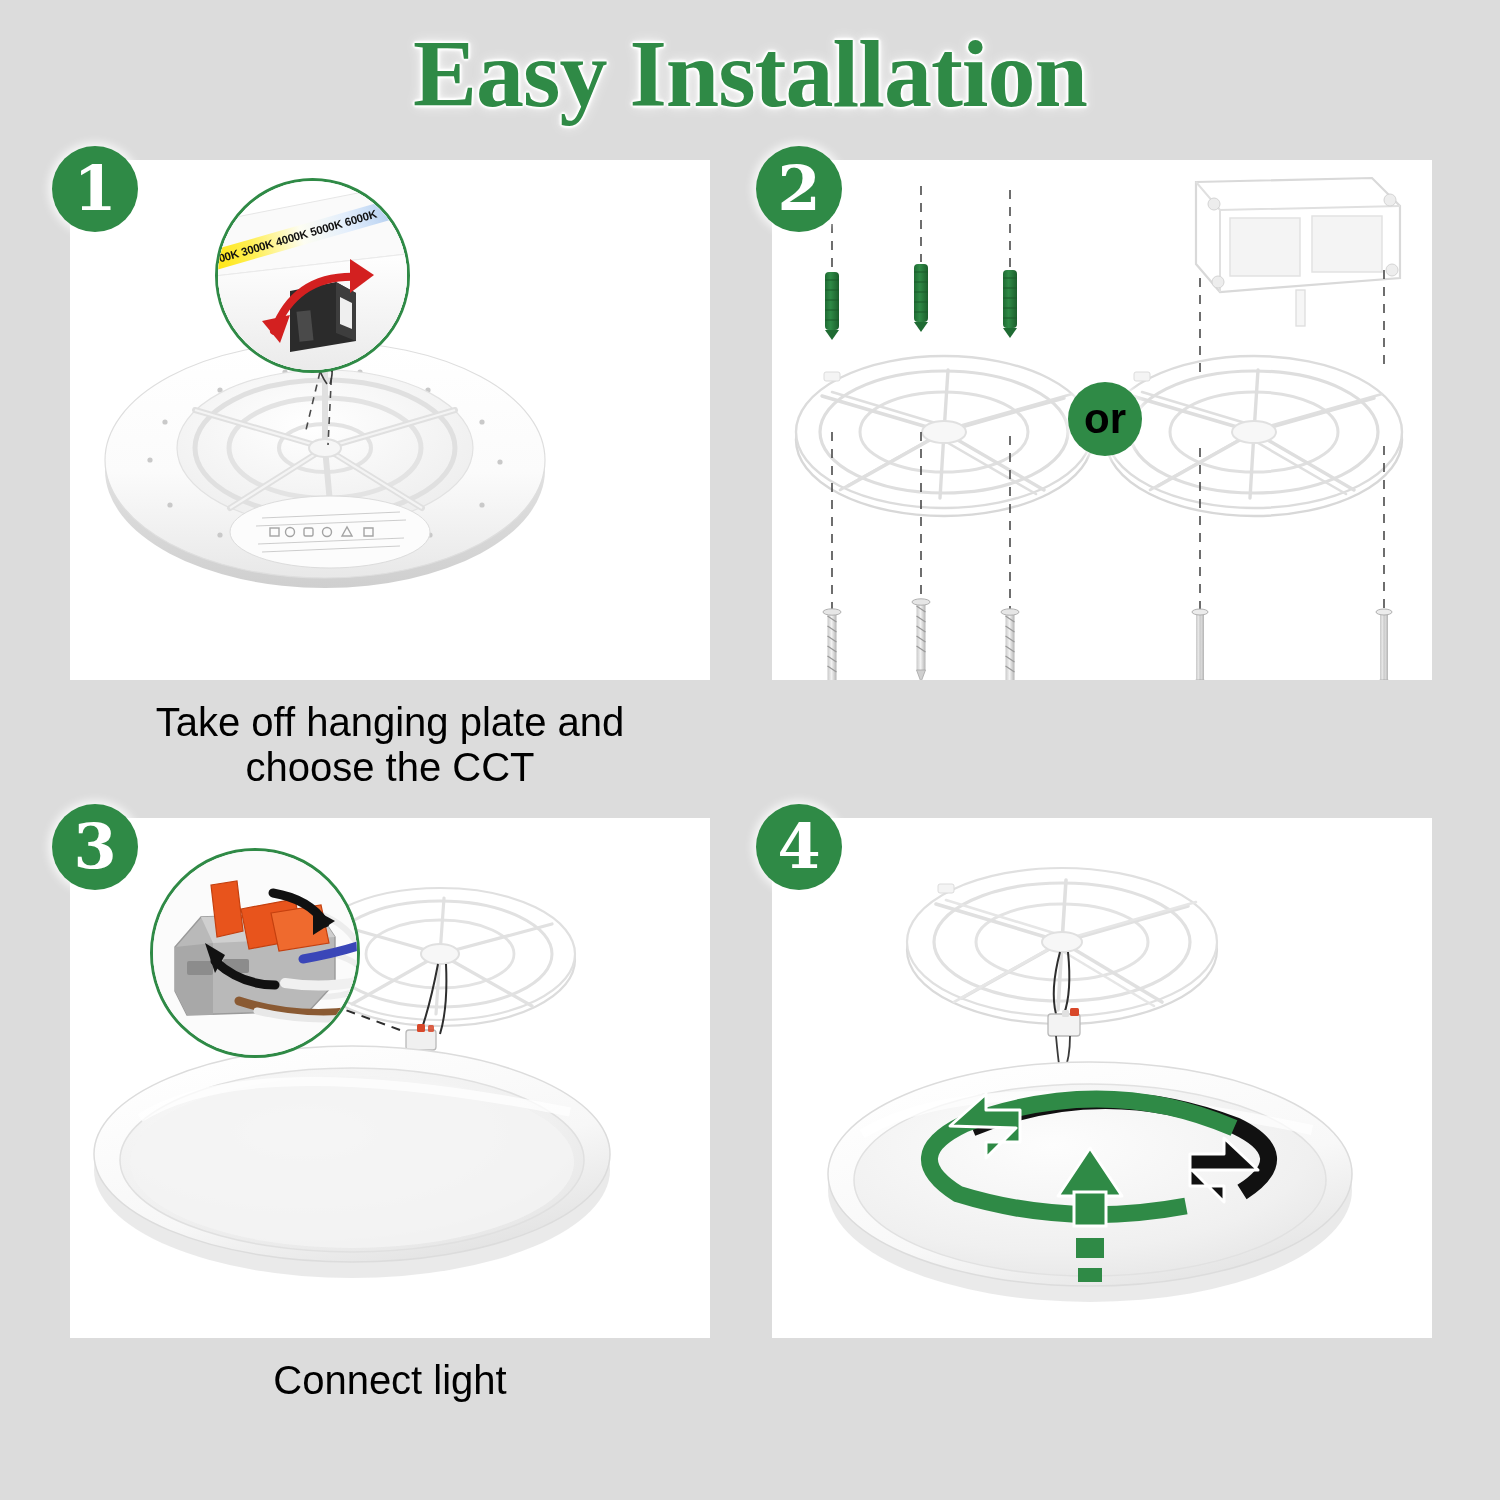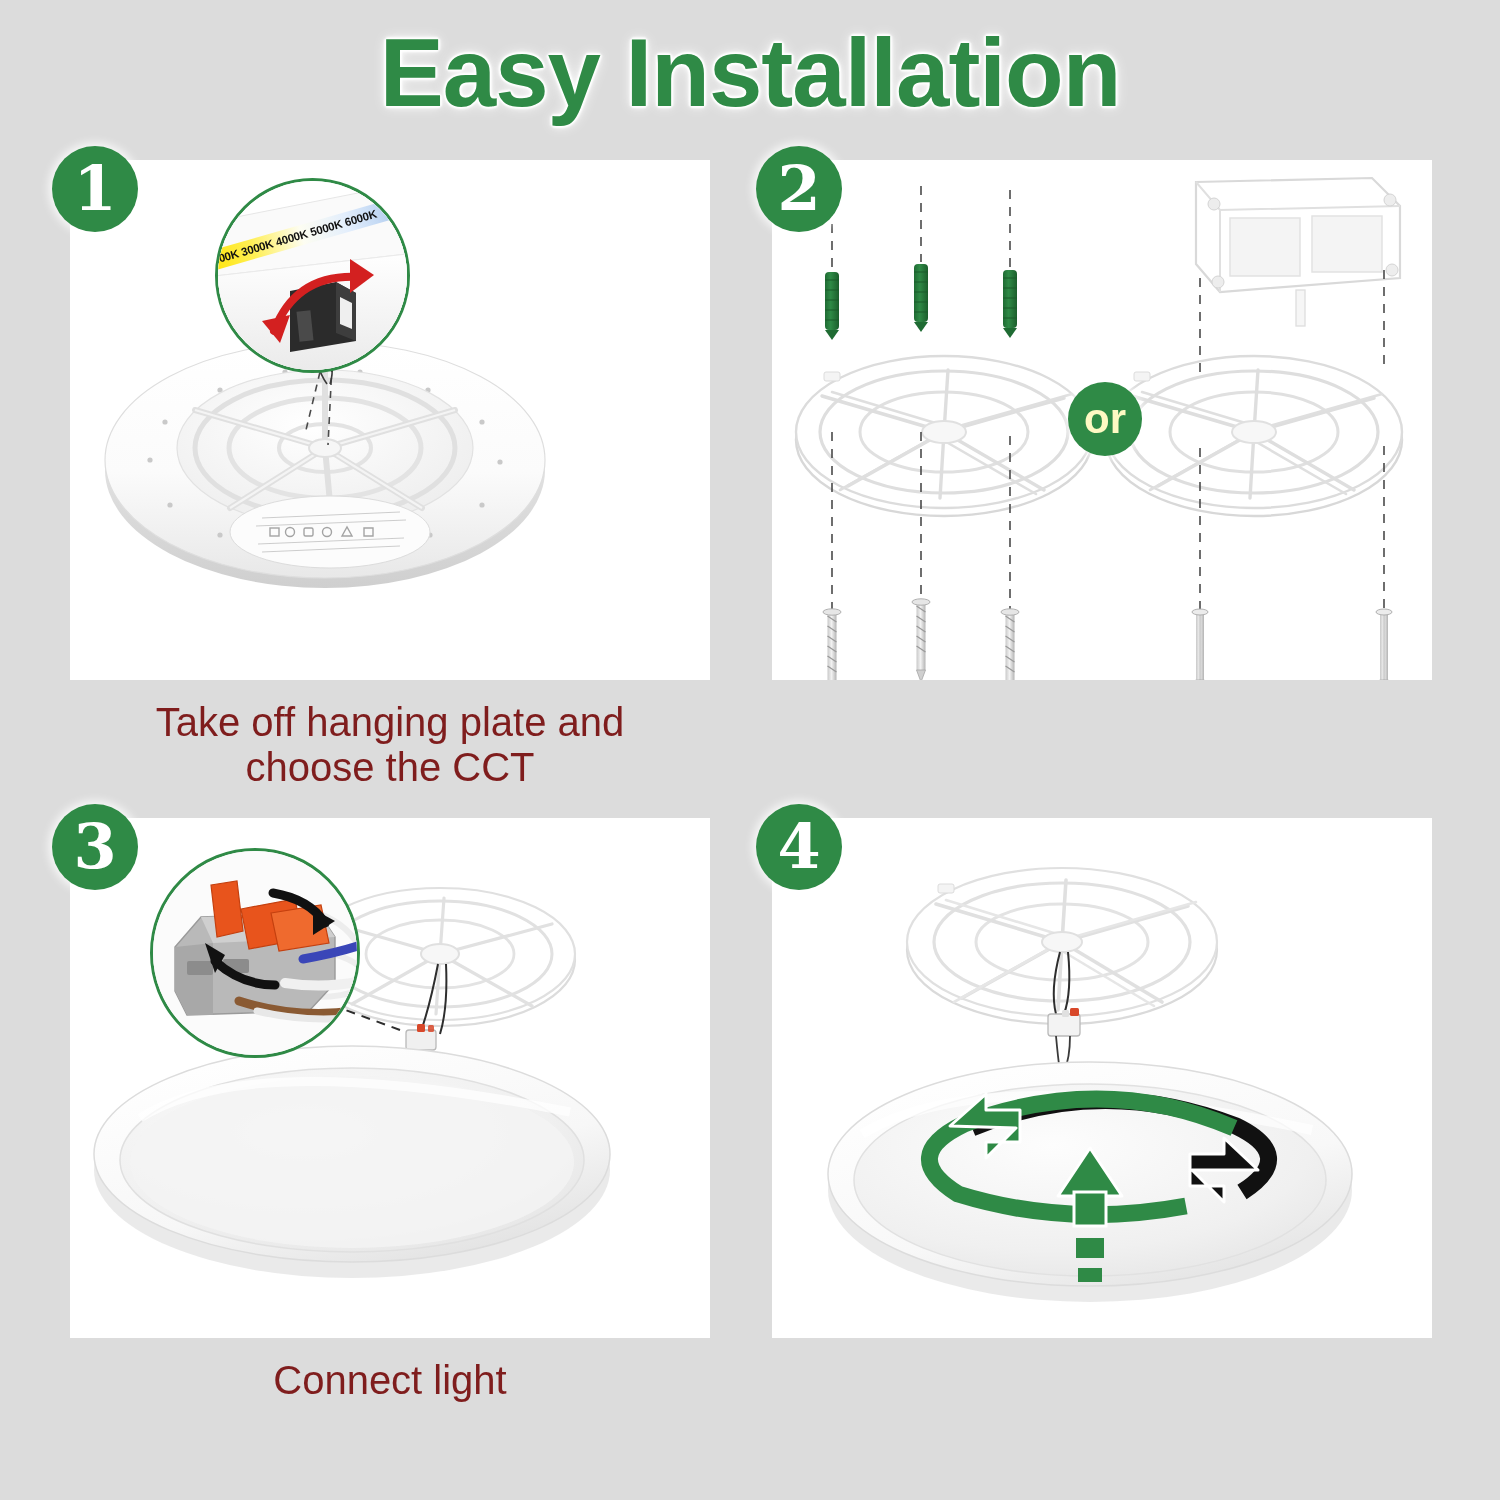--- a/index.html
+++ b/index.html
@@ -17,20 +17,21 @@
     text-align: center;
     font-size: 96px; font-weight: bold;
     color: #2f8a46;
     letter-spacing: -1px;
     text-shadow:
        0 0 3px #ffffff, 0 0 3px #ffffff, 0 0 6px #ffffff,
        2px 0 2px #ffffff, -2px 0 2px #ffffff,
        0 2px 2px #ffffff, 0 -2px 2px #ffffff,
        0 0 14px rgba(255,255,255,.95);
     white-space: nowrap;
+    font-family: Liberation Serif, serif;
   }
 
   
   .panel { position: absolute; background: #ffffff; }
   #panel1 { left: 70px;  top: 160px;  width: 640px; height: 520px; }
   #panel2 { left: 772px; top: 160px;  width: 660px; height: 520px; }
   #panel3 { left: 70px;  top: 818px;  width: 640px; height: 520px; }
   #panel4 { left: 772px; top: 818px;  width: 660px; height: 520px; }
 
   .badge {
@@ -44,21 +45,21 @@
     font-family: "DejaVu Serif", serif;
     line-height: 1;
   }
   #badge1 { left: 52px;  top: 146px; }
   #badge2 { left: 756px; top: 146px; }
   #badge3 { left: 52px;  top: 804px; }
   #badge4 { left: 756px; top: 804px; }
 
   .caption {
     position: absolute; text-align: center;
-    font-size: 40px; color: #7f1d1d; line-height: 1.13;
+    font-size: 40px; color: #000000; line-height: 1.13;
     font-family: "Liberation Sans", sans-serif;
     font-weight: 400;
   }
   #cap1 { left: 70px;  top: 700px;  width: 640px; }
   #cap2 { left: 760px; top: 700px;  width: 684px; }
   #cap3 { left: 70px;  top: 1358px; width: 640px; }
   #cap4 { left: 760px; top: 1358px; width: 684px; }
 
   
   .art { position: absolute; inset: 0; overflow: hidden; }
@@ -371,21 +372,21 @@
           <g transform="translate(612,452)">
             <rect x="-4" y="0" width="8" height="70" fill="url(#screwG)"></rect>
             <line x1="0" y1="0" x2="0" y2="70" stroke="#b9b9b9" stroke-width="1"></line>
             <ellipse cx="0" cy="72" rx="11" ry="4" fill="#e9e9e9" stroke="#a9a9a9" stroke-width="1"></ellipse>
             <ellipse cx="0" cy="0" rx="8" ry="3" fill="#ececec" stroke="#a9a9a9" stroke-width=".9"></ellipse>
           </g>
         </g>
       </svg>
 
       <div style="position:absolute; left:296px; top:222px; width:74px; height:74px; border-radius:50%;
-                  background:#2f8a46; color:#fef9c3; display:flex; align-items:center; justify-content:center;
+                  background:#2f8a46; color:#000000; display:flex; align-items:center; justify-content:center;
                   font-size:42px; font-weight:bold; font-family:'Liberation Sans',sans-serif;
                   box-shadow:0 0 8px 2px rgba(255,255,255,.8);">or</div>
     </div>
   </div>
   <div class="badge" id="badge2">2</div>
 
   <div class="panel" id="panel3">
     <div class="art">
       <svg class="art-svg" width="640" height="520" viewBox="0 0 640 520">
         <defs>

